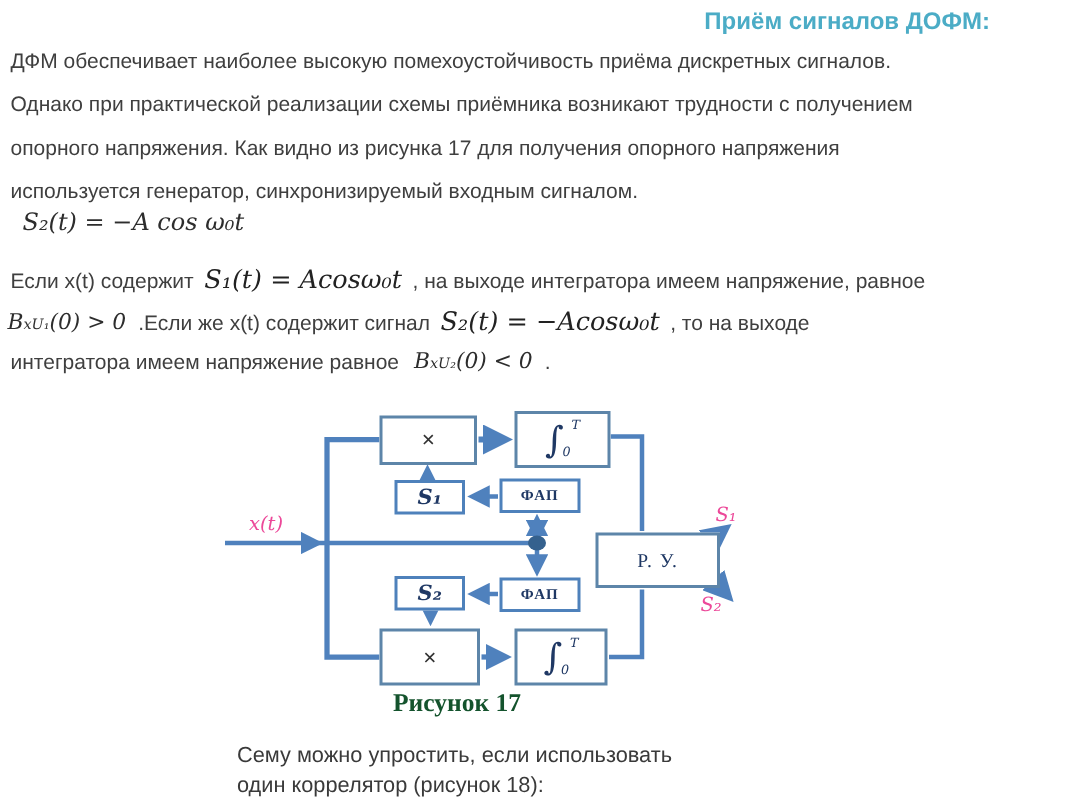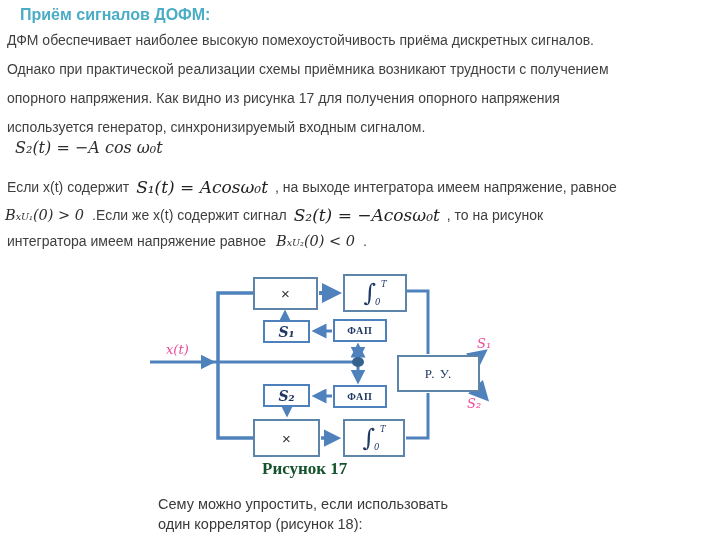--- a/index.html
+++ b/index.html
@@ -2,22 +2,22 @@
 <html><head>
 <meta charset="utf-8">
 <style>
   html,body{margin:0;padding:0}
   body{
     width:720px;height:540px;position:relative;background:#ffffff;
     font-family:"Liberation Sans",sans-serif;color:#3f3f3f;overflow:hidden;
   }
   .abs{position:absolute;white-space:nowrap}
   .title{
-    top:6px;left:0;width:660px;text-align:left;
-    color:#4bacc6;font-weight:bold;font-size:16px;padding-left:20px;
+    top:6px;left:0;width:660px;text-align:right;
+    color:#4bacc6;font-weight:bold;font-size:16px;
   }
   .bodyline{font-size:14px;left:7px}
   .row{display:flex;align-items:center;font-size:14px}
   .fser{font-family:"DejaVu Serif",serif;font-style:italic;color:#2d2d2d}
   .sig{top:138px;left:15px;font-size:16px;display:flex;gap:30px}
   .fbig{font-size:17px;margin:0 7px;color:#222}
   .bf{font-size:14.5px;margin-right:8px;color:#2d2d2d}
   .bf sub{font-size:66%;line-height:0;vertical-align:-26%}
   
   svg.wires{position:absolute;left:0;top:0;z-index:1}
@@ -58,21 +58,21 @@
 <div class="abs row" style="top:177px;left:7px">
   <span>Если x(t) содержит</span>
   <span class="fser fbig">S₁(t) = Acosω₀t</span>
   <span>, на выходе интегратора имеем напряжение, равное</span>
 </div>
 
 <div class="abs row" style="top:205px;left:5px">
   <span class="fser bf"><span>B</span><sub>xU₁</sub><span>(0) &gt; 0</span></span>
   <span>.Если же x(t) содержит сигнал</span>
   <span class="fser fbig">S₂(t) = −Acosω₀t</span>
-  <span>, то на рисунок</span>
+  <span>, то на выходе</span>
 </div>
 
 <div class="abs row" style="top:233px;left:7px">
   <span>интегратора имеем напряжение равное</span>
   <span class="fser bf" style="margin-left:10px"><span>B</span><sub>xU₂</sub><span>(0) &lt; 0</span></span>
   <span>.</span>
 </div>
 
 <svg class="wires" width="720" height="540" viewBox="0 0 720 540">
   <defs>

